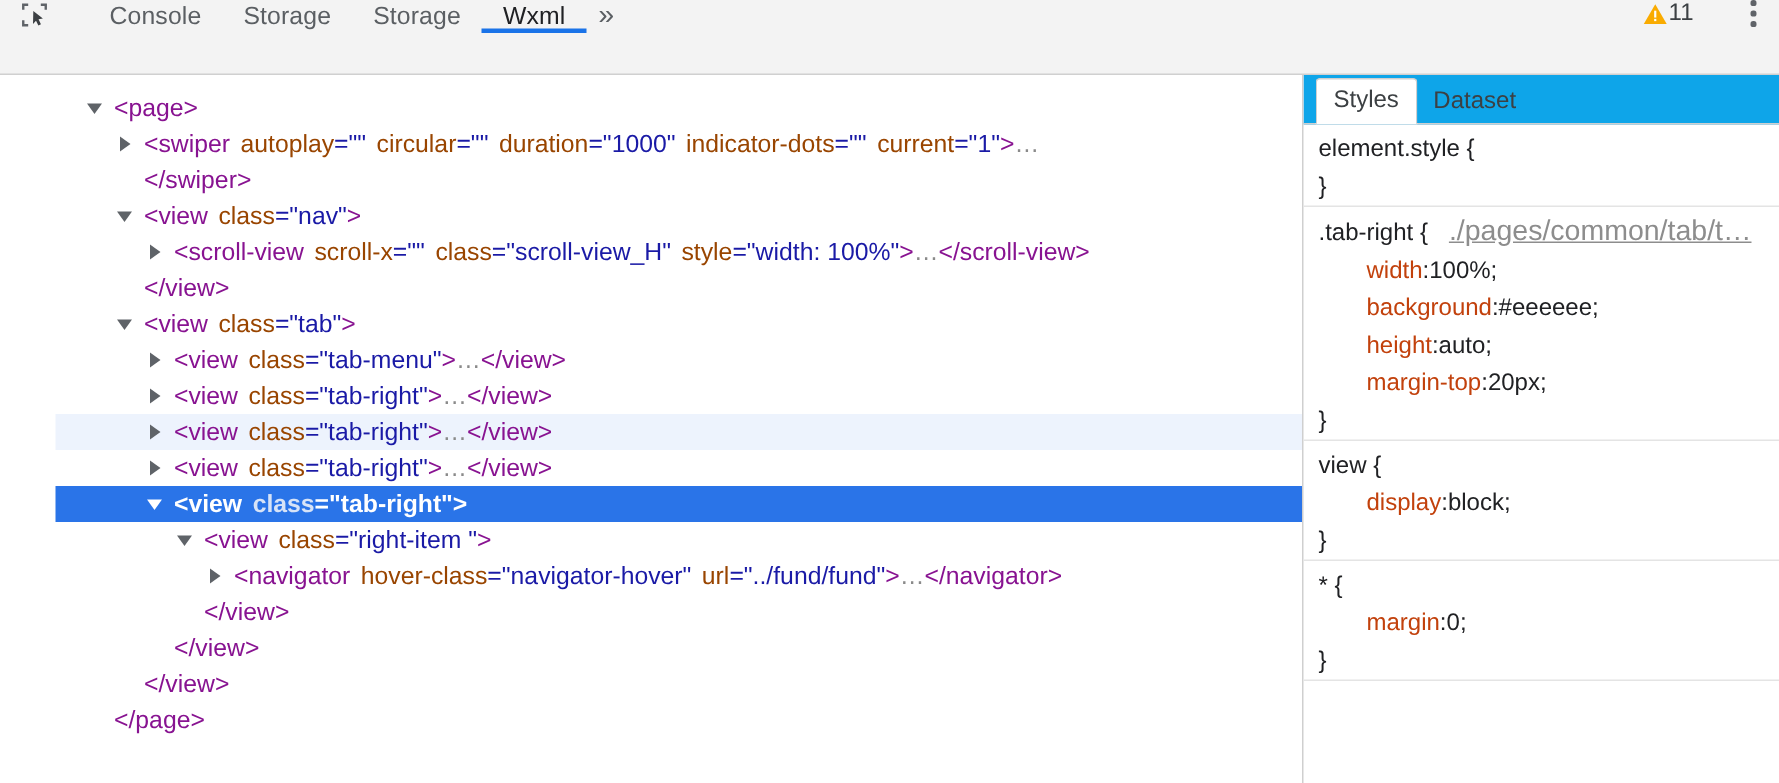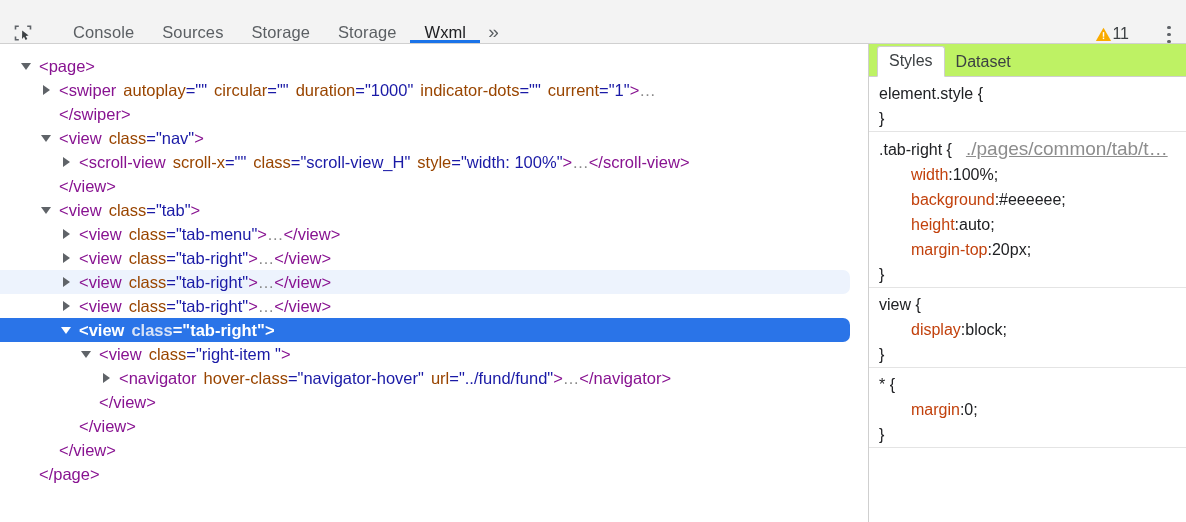--- a/index.html
+++ b/index.html
@@ -6,25 +6,25 @@
   html,body{
     width:1186px; height:522px;
     background:#ffffff;
     font-family:"Liberation Sans","DejaVu Sans",sans-serif;
     overflow:hidden;
   }
 
   
   .toolbar{
     position:relative;
-    height:44px;
+    height:50px;
     background:#f3f3f3;
     border-bottom:1px solid #d0d0d0;
     display:flex;
-    align-items:flex-end;
+    align-items:flex-start;
   }
   .inspect-btn{
     width:46px;
     display:flex;align-items:center;justify-content:center;
     cursor:pointer;
   }
   .inspect-ico{ width:20px;height:20px;display:block; }
   .tb-sep{
     width:1px; background:#cfcfcf;
     margin:10px 0;
@@ -86,20 +86,21 @@
   }
 
   
   .row{
     height:24px;
     display:flex; align-items:center;
     font-size:16.5px;
     white-space:nowrap;
     font-family:"Liberation Sans","DejaVu Sans",sans-serif;
     position:relative;
+    margin-left:37px;
   }
   .row .inner{
     display:flex;align-items:center;
     height:24px;
     padding-right:10px;
   }
   .row.hover{ background:#edf3fd; border-radius:0 7px 7px 0; width:850px; }
   .row.selected{ background:#2a74e8; border-radius:0 7px 7px 0; width:850px; }
 
   .tw{
@@ -119,21 +120,21 @@
 
   .row.selected .tag,
   .row.selected .punct   { color:#ffffff; font-weight:bold; }
   .row.selected .attr    { color:#d7e3f7; font-weight:bold; }
   .row.selected .val     { color:#ffffff; font-weight:bold; }
   .row.selected .tw svg polygon{ fill:#ffffff; }
 
   
   .st-tabs{
     height:33px;
-    background:#bef264;
+    background:#0ea5e9;
     border-bottom:1px solid #cfcfcf;
     display:flex; align-items:flex-end;
     padding-left:8px;
   }
   .st-tab{
     font-size:16px;
     color:#3c4043;
     padding:5px 11px 6px 11px;
     cursor:pointer;
     position:relative;
@@ -179,23 +180,20 @@
       <path d="M2.5 13.5v3.3h3.3" fill="none" stroke="#5f6368" stroke-width="1.6"></path>
       <path d="M9.2 7.4l6.4 5.0-2.9.5 1.6 3.2-1.7.9-1.6-3.2-2.0 2.2z" fill="#3c4043"></path>
     </svg>
   </div>
 
   <div class="tb-sep"></div>
 
   <div class="tabs">
     <div class="tab">
         <span>Console</span>
-      </div>
-    <div class="tab">
-        <span>Sources</span>
       </div>
     <div class="tab">
         <span>Storage</span>
       </div>
     <div class="tab">
         <span>Storage</span>
       </div>
     <div class="tab active">
         <span>Wxml</span>
       </div>

